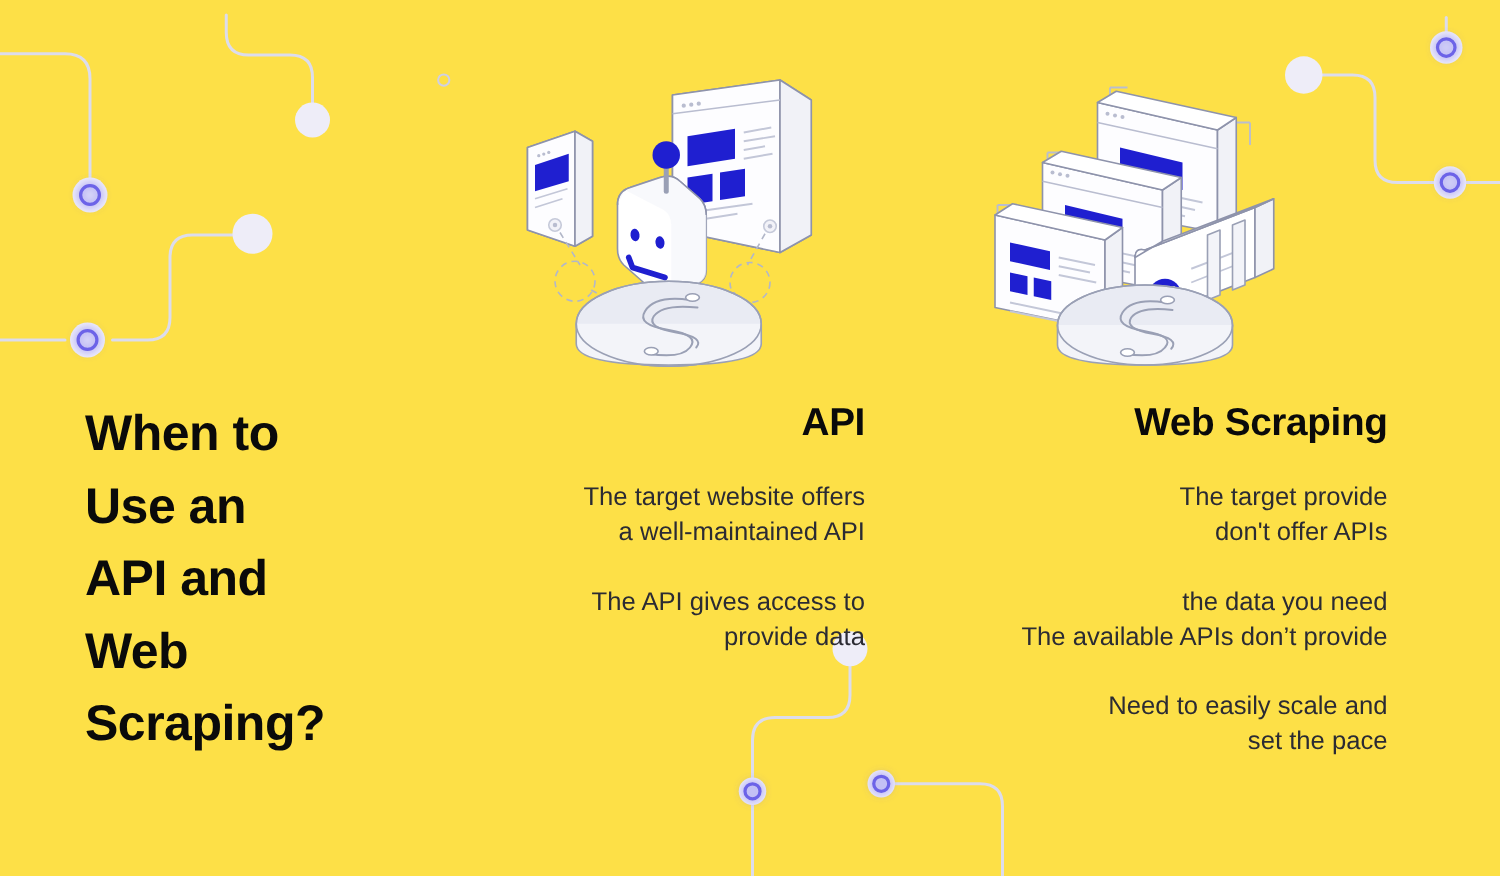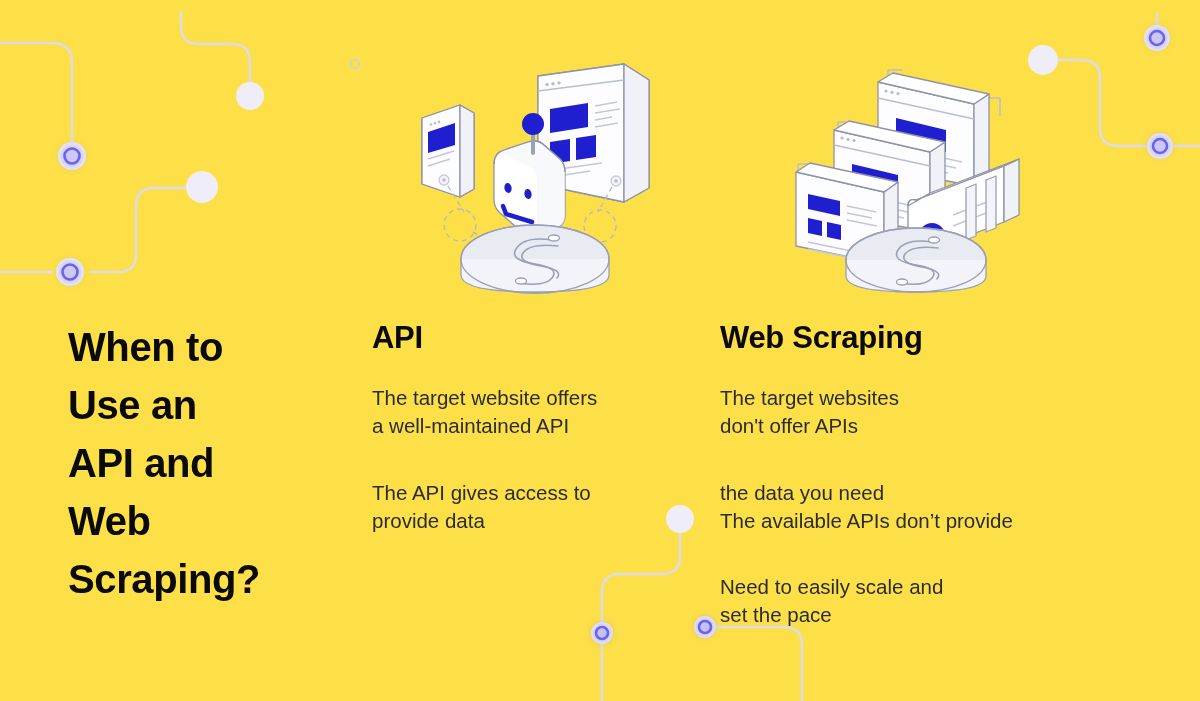--- a/index.html
+++ b/index.html
@@ -36,21 +36,21 @@
     font-weight: bold;
     line-height: 1.45;
     letter-spacing: -0.4px;
     color: #0a0a0a;
   }
 
   
   .column {
     position: absolute;
     top: 40px;
-    text-align: left;
+    text-align: right;
   }
   .col-api { left: 372px; width: 320px; }
   .col-scrape { left: 720px; width: 390px; }
 
   .illus {
     height: 270px;
     display: flex;
     align-items: flex-end;
     justify-content: center;
   }
@@ -58,21 +58,21 @@
     font-size: 31px;
     font-weight: bold;
     letter-spacing: -0.3px;
     color: #0a0a0a;
     margin-top: 10px;
   }
   .bullets {
     margin-top: 28px;
     display: flex;
     flex-direction: column;
-    gap: 38px;
+    gap: 27px;
   }
   .bullet {
     font-size: 20.5px;
     line-height: 1.38;
     color: #2b2b33;
   }
 </style>
 </head>
 <body>
 
@@ -332,21 +332,21 @@
           <ellipse cx="144" cy="180" rx="5.5" ry="3" fill="#ffffff" stroke="#9aa0b5"></ellipse>
           <ellipse cx="112" cy="222" rx="5.5" ry="3" fill="#ffffff" stroke="#9aa0b5"></ellipse>
         </g>
       </svg>
     </div>
 
     <div class="col-title">Web Scraping</div>
 
     <div class="bullets">
       <div class="bullet">
-        <div>The target websites</div>
+        <div>The target provide</div>
         <div>don't offer APIs</div>
       </div>
       <div class="bullet">
         <div>the data you need</div>
         <div>The available APIs don’t provide</div>
       </div>
       <div class="bullet">
         <div>Need to easily scale and</div>
         <div>set the pace</div>
       </div>

